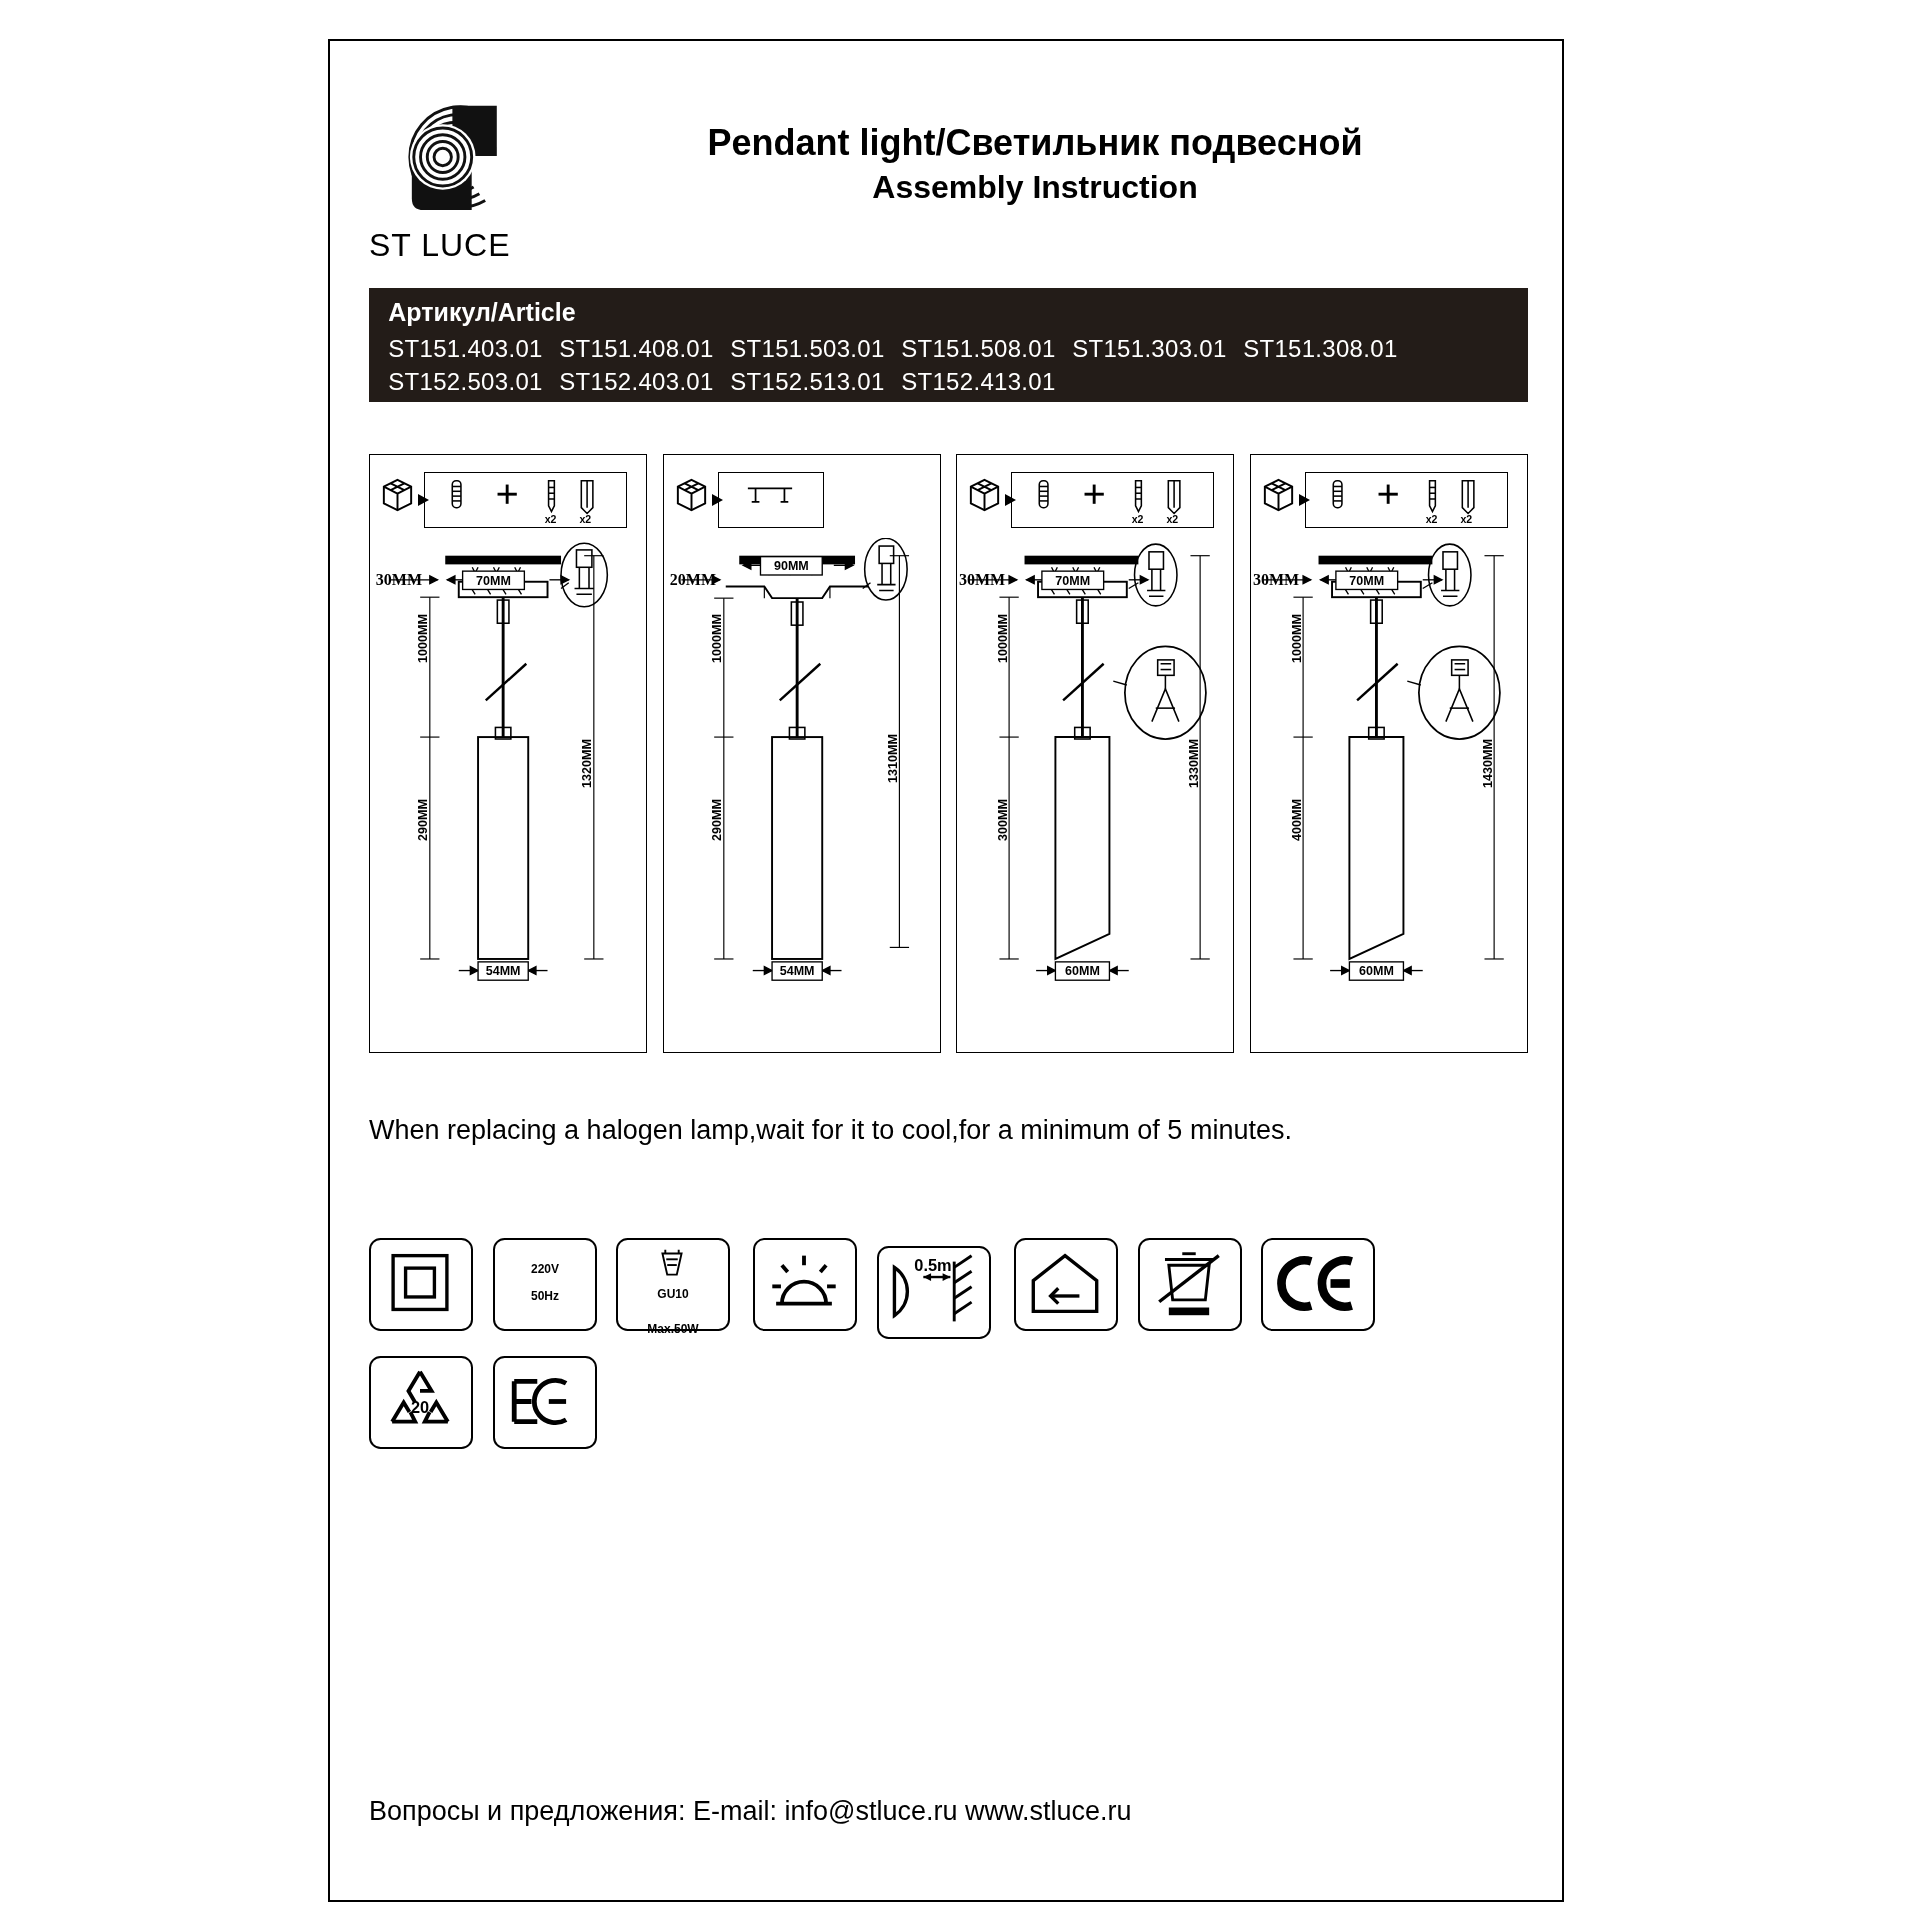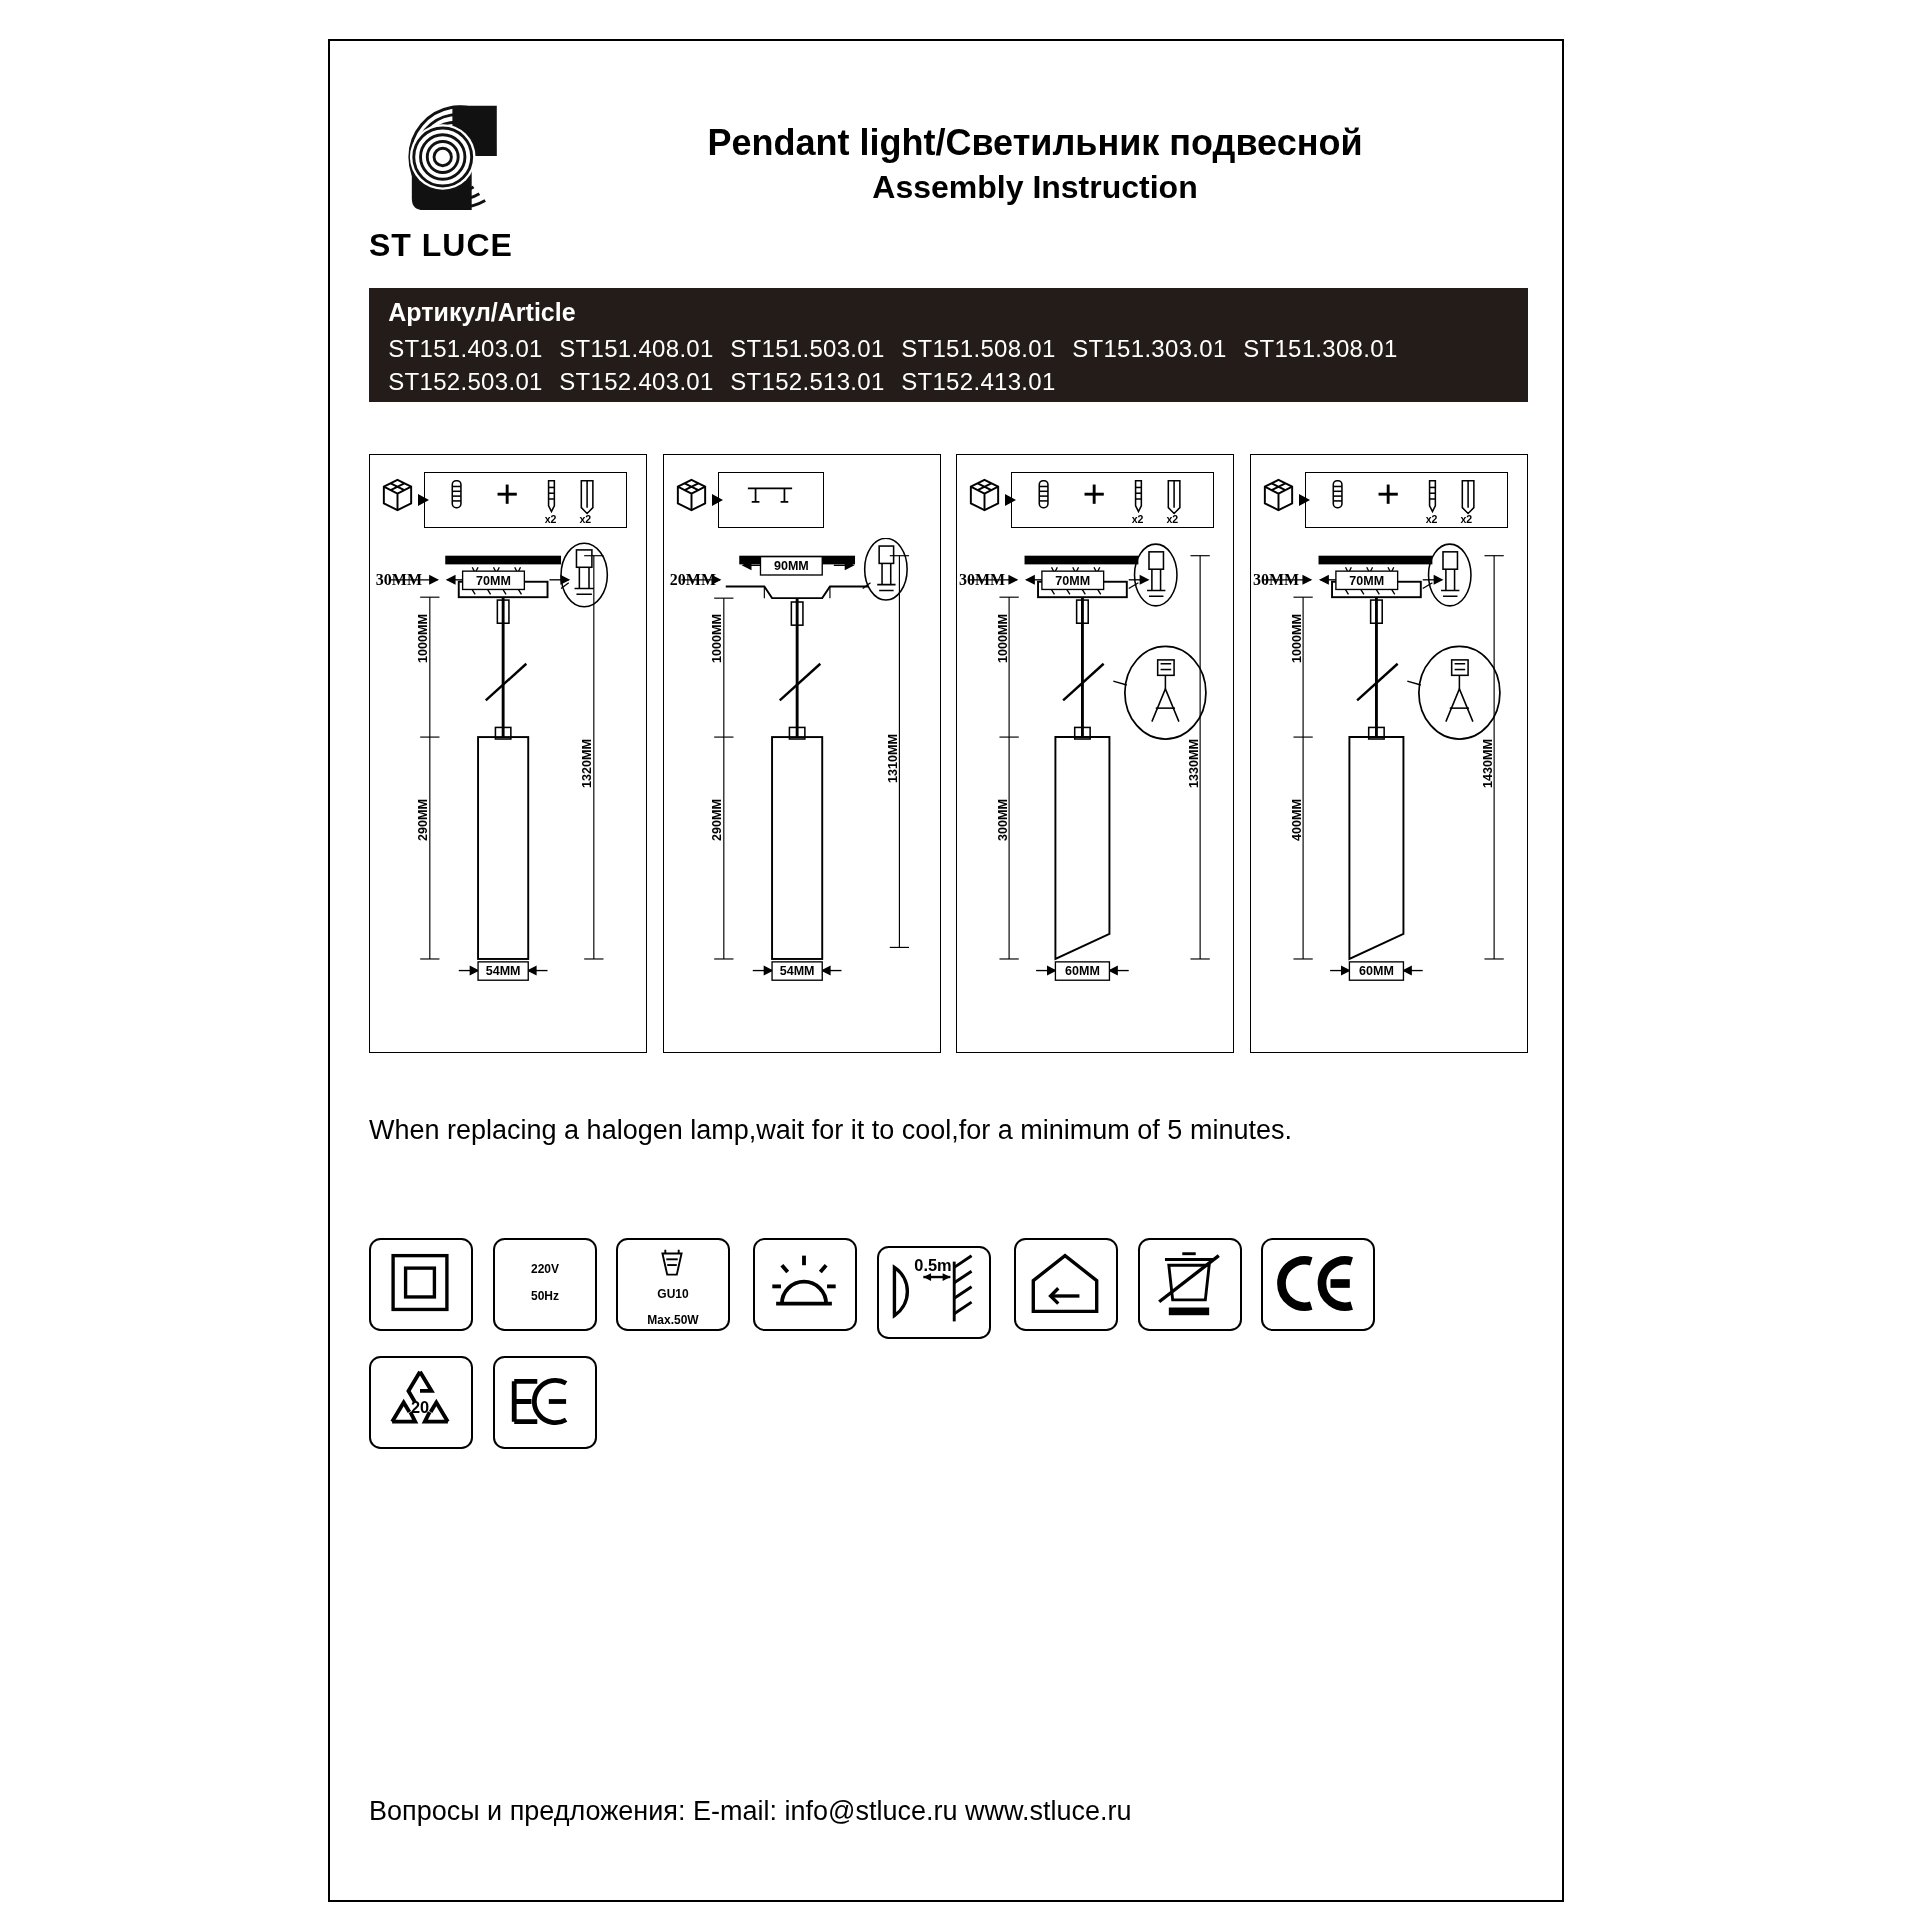--- a/index.html
+++ b/index.html
@@ -3,21 +3,21 @@
 <meta charset="utf-8">
 <style>
   html,body{margin:0;padding:0;background:#ffffff;}
   body{width:1931px;height:1931px;font-family:"Liberation Sans",sans-serif;color:#000;}
   .page{position:absolute;left:328px;top:39px;width:1236px;height:1863px;border:2.9px solid #000;background:#fff;box-sizing:border-box;}
 
   
   .header{position:absolute;left:0;top:0;width:100%;height:241px;}
   .logo-wrap{position:absolute;left:39px;top:53px;width:183px;height:183px;}
   .logo-mark{position:absolute;left:9.7px;top:0;width:140px;height:126px;}
-  .logo-text{position:absolute;left:0;top:133px;font-size:32px;font-weight:bold;letter-spacing:1px;}
+  .logo-text{position:absolute;left:0;top:133px;font-size:32px;font-weight:normal;letter-spacing:1px;}
   .title-wrap{position:absolute;left:222px;top:79px;width:966px;text-align:center;}
   .title-1{font-size:36px;font-weight:bold;line-height:46px;}
   .title-2{font-size:32px;font-weight:bold;line-height:42px;}
 
   
   .article-bar{position:absolute;left:39px;top:247px;width:1159px;height:114px;background:#231c18;color:#fff;box-sizing:border-box;padding:9.7px 19.3px 0 19.3px;}
   .article-title{font-size:25px;font-weight:bold;margin-bottom:5.8px;}
   .article-row{font-size:24px;line-height:33px;letter-spacing:0.3px;white-space:nowrap;}
   .article-row span{display:inline-block;}
   .r1 span{width:164px;}
@@ -486,21 +486,21 @@
       <svg width="108" height="44" viewBox="0 0 112 46" style="position:absolute;left:0;top:3.9px;">
         <g fill="none" stroke="#000" stroke-width="2">
           <path d="M46 10 L66 10 L61 32 L51 32 Z"></path>
           <line x1="49" y1="6" x2="49" y2="10"></line>
             <line x1="63" y1="6" x2="63" y2="10"></line>
           <line x1="50" y1="16" x2="62" y2="16"></line>
           <line x1="51" y1="22" x2="61" y2="22"></line>
         </g>
       </svg>
       <div class="itxt" style="top:42px;">GU10</div>
-      <div class="itxt" style="top:68px;">Max.50W</div>
+      <div class="itxt" style="top:77px;">Max.50W</div>
     </div>
 
     <div class="ibox" style="left:384px;top:0;">
       <svg width="98" height="87" viewBox="0 0 102 90">
         <g fill="none" stroke="#000" stroke-width="4">
           <path d="M28 66 A23 23 0 0 1 74 66"></path>
           <line x1="22" y1="66" x2="80" y2="66"></line>
           <line x1="51" y1="16" x2="51" y2="26"></line>
           <line x1="28" y1="26" x2="34" y2="33"></line>
           <line x1="74" y1="26" x2="68" y2="33"></line>

